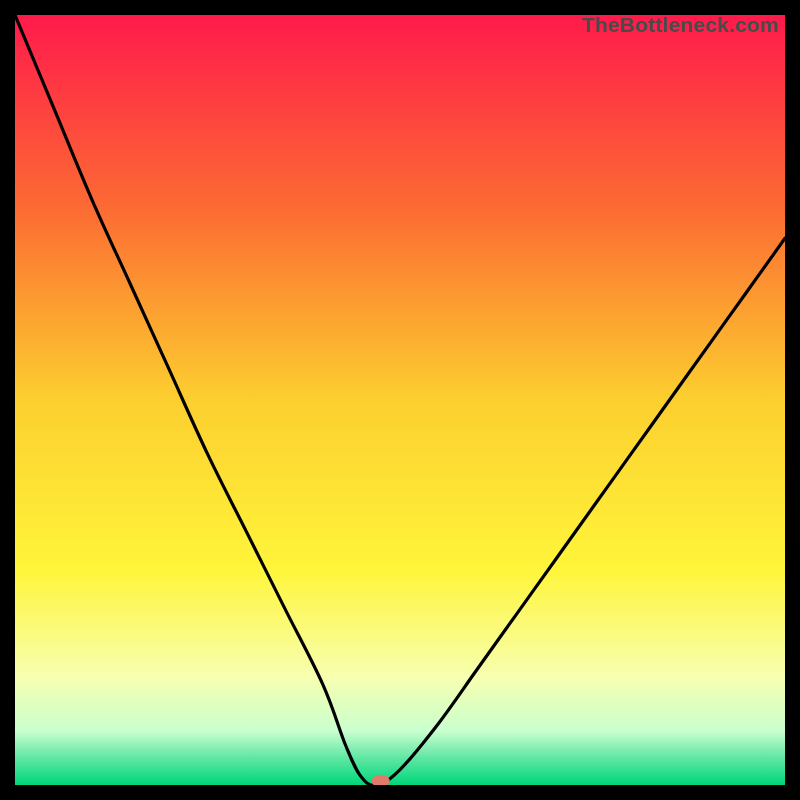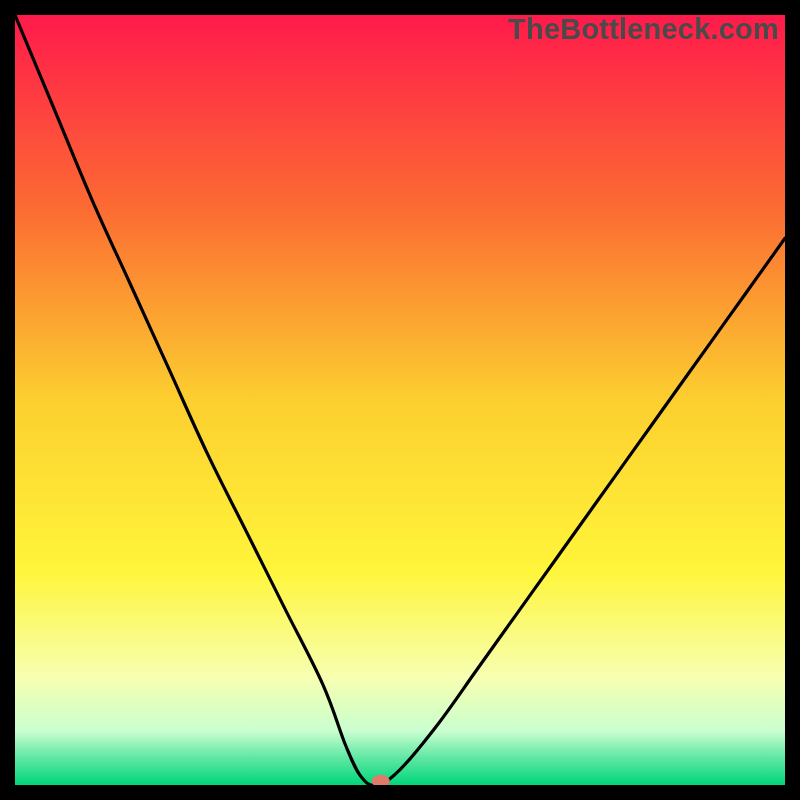--- a/index.html
+++ b/index.html
@@ -17,21 +17,21 @@
     top: 15px;
     width: 770px;
     height: 770px;
     background: #000;
   }
   .watermark {
     position: absolute;
     top: -2px;
     right: 6px;
     color: #4a4a4a;
-    font-size: 29px;
+    font-size: 21px;
     font-weight: 600;
     letter-spacing: 0.2px;
     z-index: 5;
   }
   .plot-svg {
     position: absolute;
     left: 0;
     top: 0;
     width: 770px;
     height: 770px;

